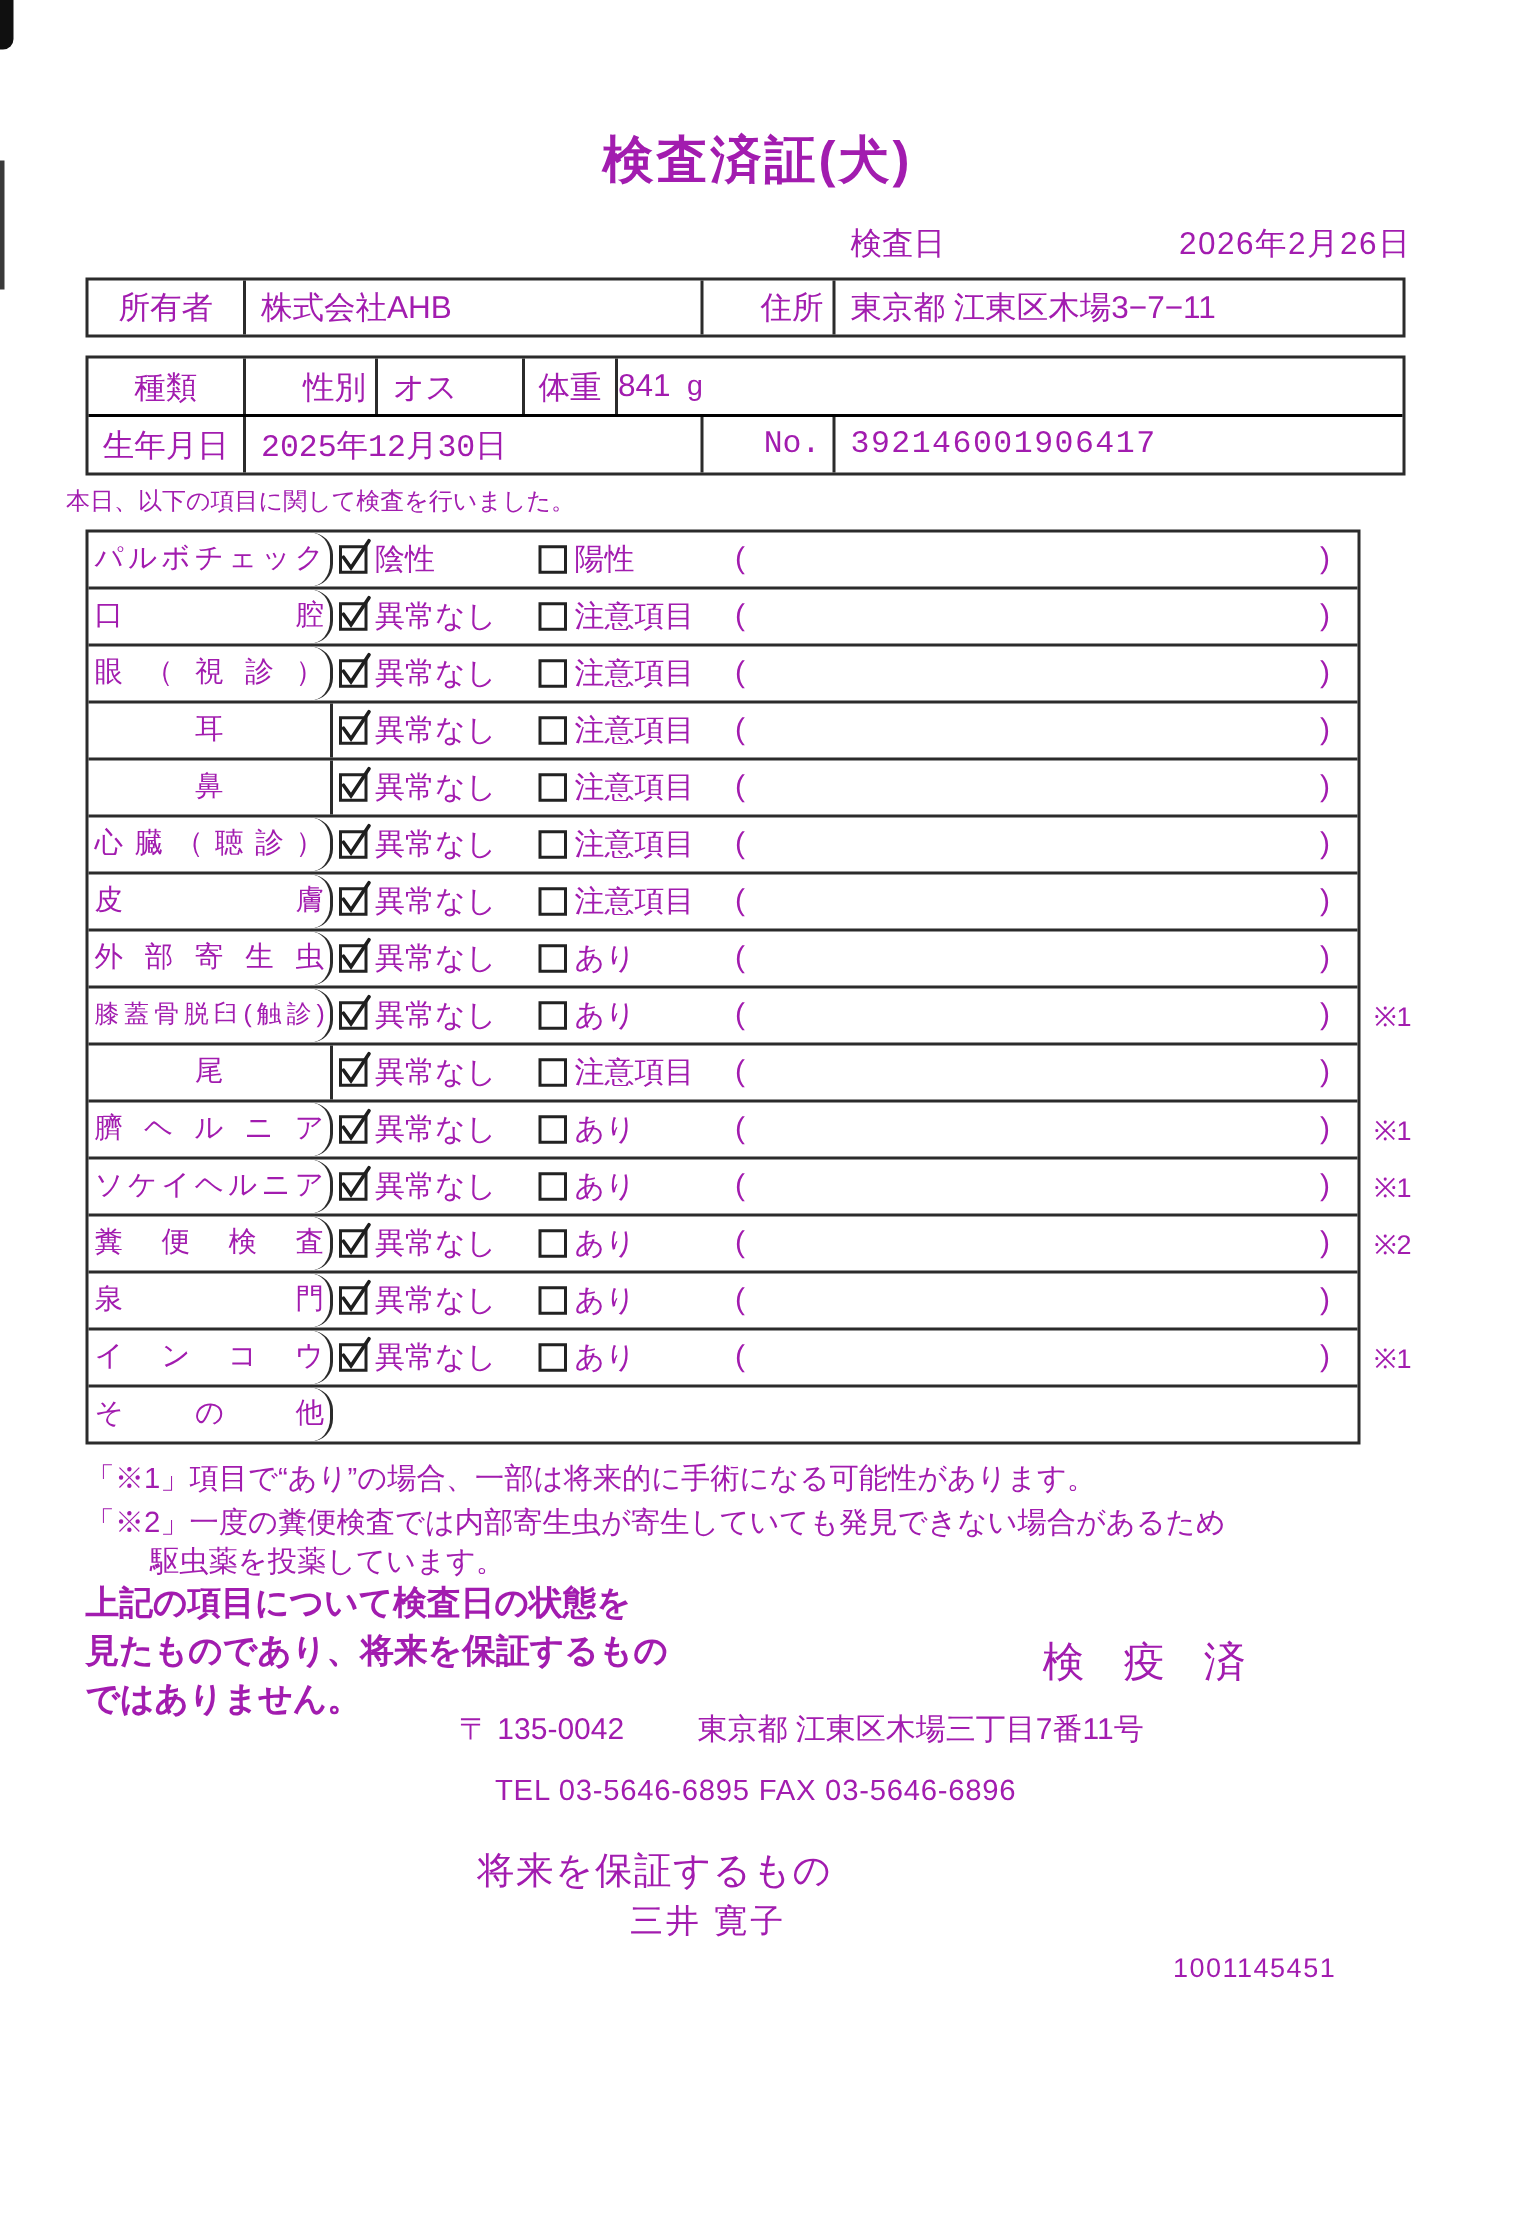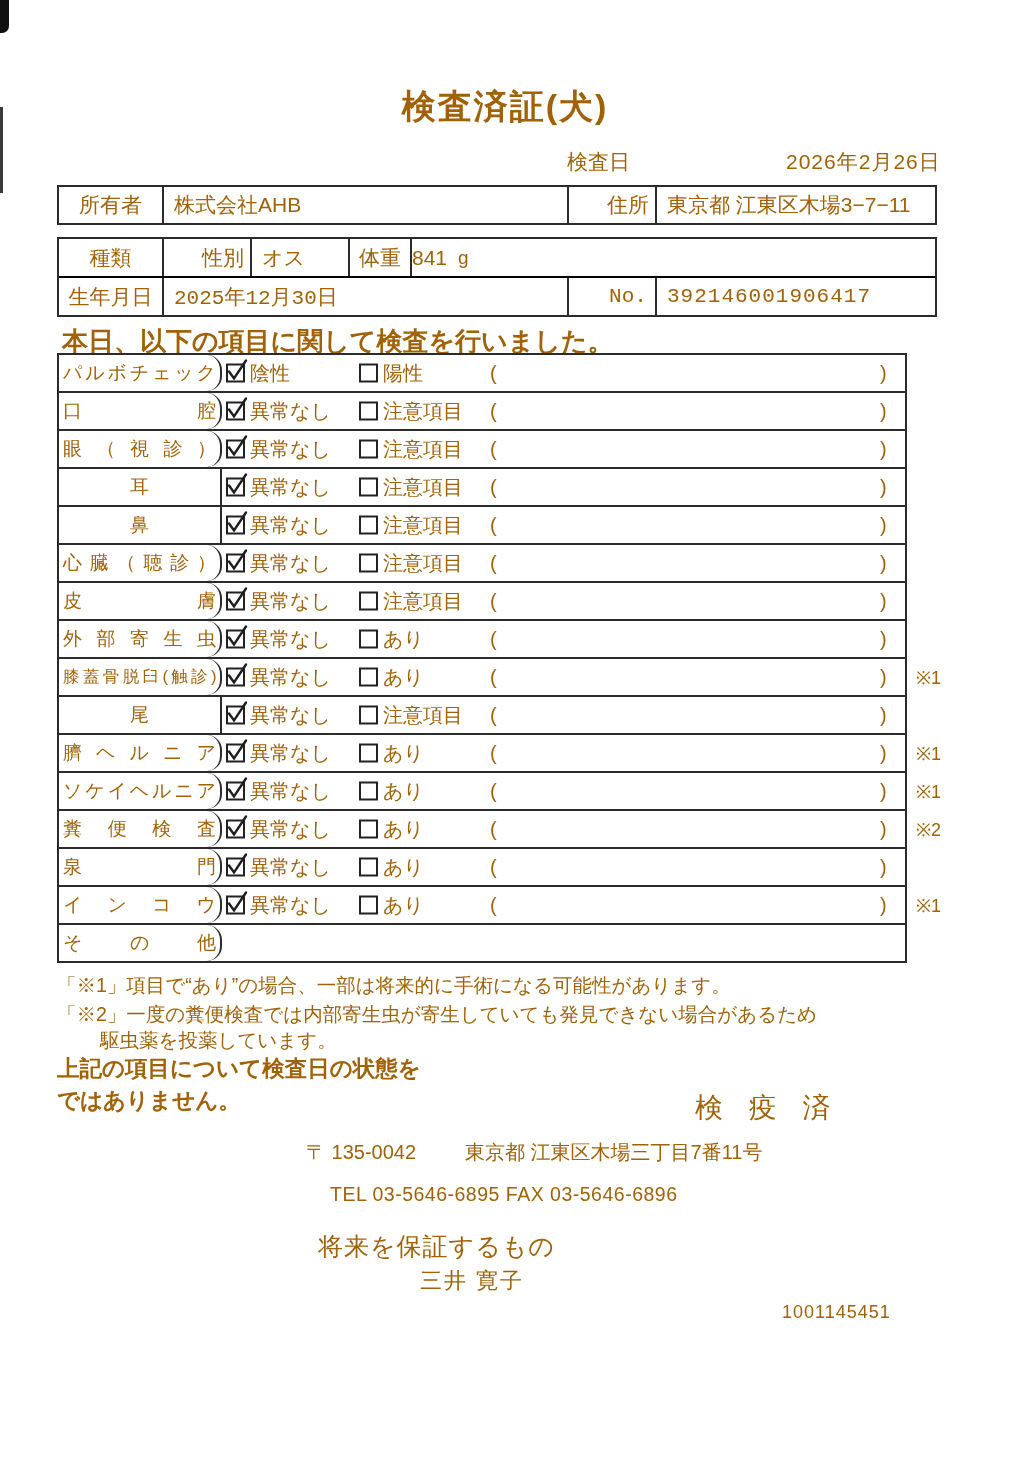--- a/index.html
+++ b/index.html
@@ -1,18 +1,18 @@
 <!DOCTYPE html>
 <html><head>
 <meta charset="utf-8">
 <style>
   html,body{margin:0;padding:0;background:#ffffff;}
   .page{
     position:relative;width:1010px;height:1480px;background:#ffffff;
-    font-family:"Liberation Sans",sans-serif;color:#a16207;overflow:hidden;
+    font-family:"Liberation Sans",sans-serif;color:#a21caf;overflow:hidden;
   }
   .abs{position:absolute;}
 
   
   .artifact1{left:0;top:0;width:9px;height:33px;background:#101010;border-radius:0 0 7px 0;}
   .artifact2{left:0;top:107px;width:3px;height:86px;background:#3a3a3a;}
 
   
   .title{left:0;top:84px;width:1010px;text-align:center;font-size:34px;font-weight:600;letter-spacing:2px;}
   .insp-date-label{left:567px;top:148px;font-size:21px;}
@@ -21,29 +21,29 @@
   
   .t{position:absolute;border:2px solid #2b2b2b;display:flex;flex-direction:column;box-sizing:border-box;}
   .tr{display:flex;flex:1;min-height:0;}
   .tr + .tr{border-top:2px solid #000000;font-family:Liberation Mono, monospace;}
   .td{display:flex;align-items:center;box-sizing:border-box;font-size:21px;white-space:nowrap;overflow:visible;}
   .td.bl{border-left:2px solid #2b2b2b;}
   .td.lab{justify-content:center;}
   .td.val{padding-left:10px;}
   .t1{left:57px;top:185px;width:880px;height:40px;}
   .t2{left:57px;top:237px;width:880px;height:80px;}
-  .w103{width:103px;flex:none;} .w337{width:405px;flex:none;}
+  .w103{width:103px;flex:none;} .w337{width:305px;flex:none;}
   .w88{width:88px;flex:none;padding-left:32px;} .w98{width:98px;flex:none;} .w62{width:62px;flex:none;}
   .grow{flex:1;}
   .breed{font-size:19px;}
   .weight{justify-content:flex-start;padding-right:14px;gap:11px;}
   .weight .unit{font-size:19px;}
   .idnum{letter-spacing:1px;}
 
-  .intro{left:62px;top:324px;font-size:26px;font-weight:bold;}
+  .intro{left:44px;top:324px;font-size:16px;}
 
   
   .check-table{
     position:absolute;left:57px;top:353px;width:850px;
     border:2px solid #2b2b2b;display:flex;flex-direction:column;box-sizing:border-box;overflow:visible;
   }
   .crow{display:flex;height:36px;flex:none;overflow:visible;}
   .crow + .crow{border-top:2px solid #2b2b2b;}
   .clabel{
     width:163px;flex:none;border-right:2px solid #2b2b2b;box-sizing:border-box;
@@ -417,20 +417,21 @@
         <div class="ccontent"></div>
       </div>
     </div>
 
   <div class="abs fn1">「※1」項目で“あり”の場合、一部は将来的に手術になる可能性があります。</div>
   <div class="abs fn2">「※2」一度の糞便検査では内部寄生虫が寄生していても発見できない場合があるため</div>
   <div class="abs fn3">駆虫薬を投薬しています。</div>
 
   <div class="abs disclaimer">
     <div>上記の項目について検査日の状態を</div>
+    <div>見たものであり、将来を保証するもの</div>
     <div>ではありません。</div>
   </div>
 
   <div class="abs stamp">検 疫 済</div>
 
   <div class="abs postal">〒 135-0042</div>
   <div class="abs postal-addr">東京都 江東区木場三丁目7番11号</div>
   <div class="abs telfax">TEL 03-5646-6895  FAX 03-5646-6896</div>
   <div class="abs clinic-name">将来を保証するもの</div>
   <div class="abs vet-name">三井 寛子</div>

